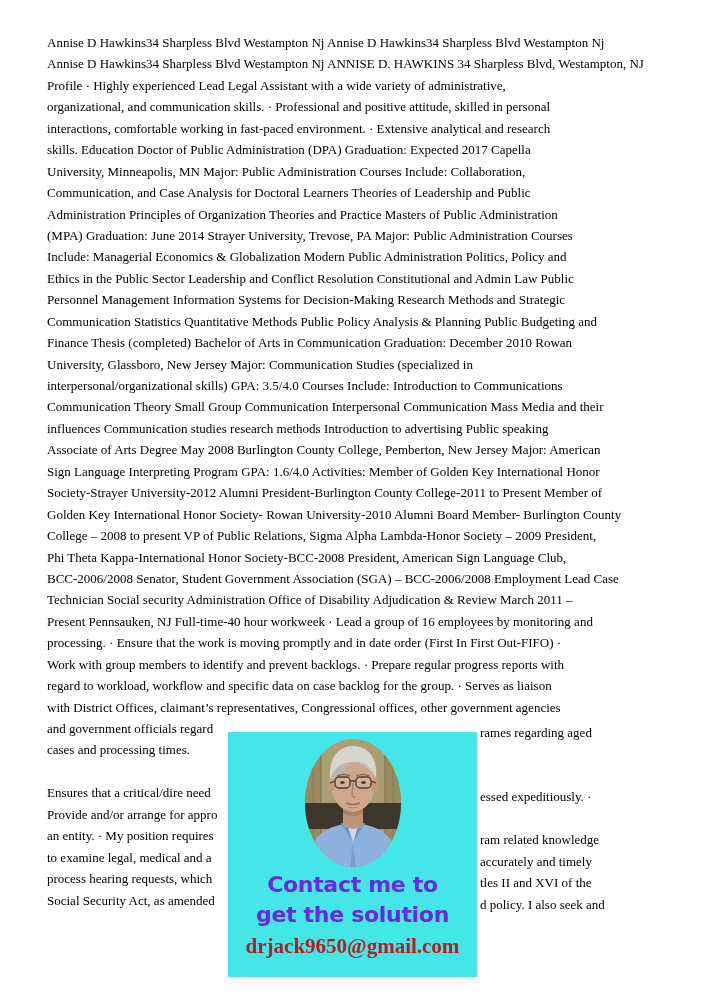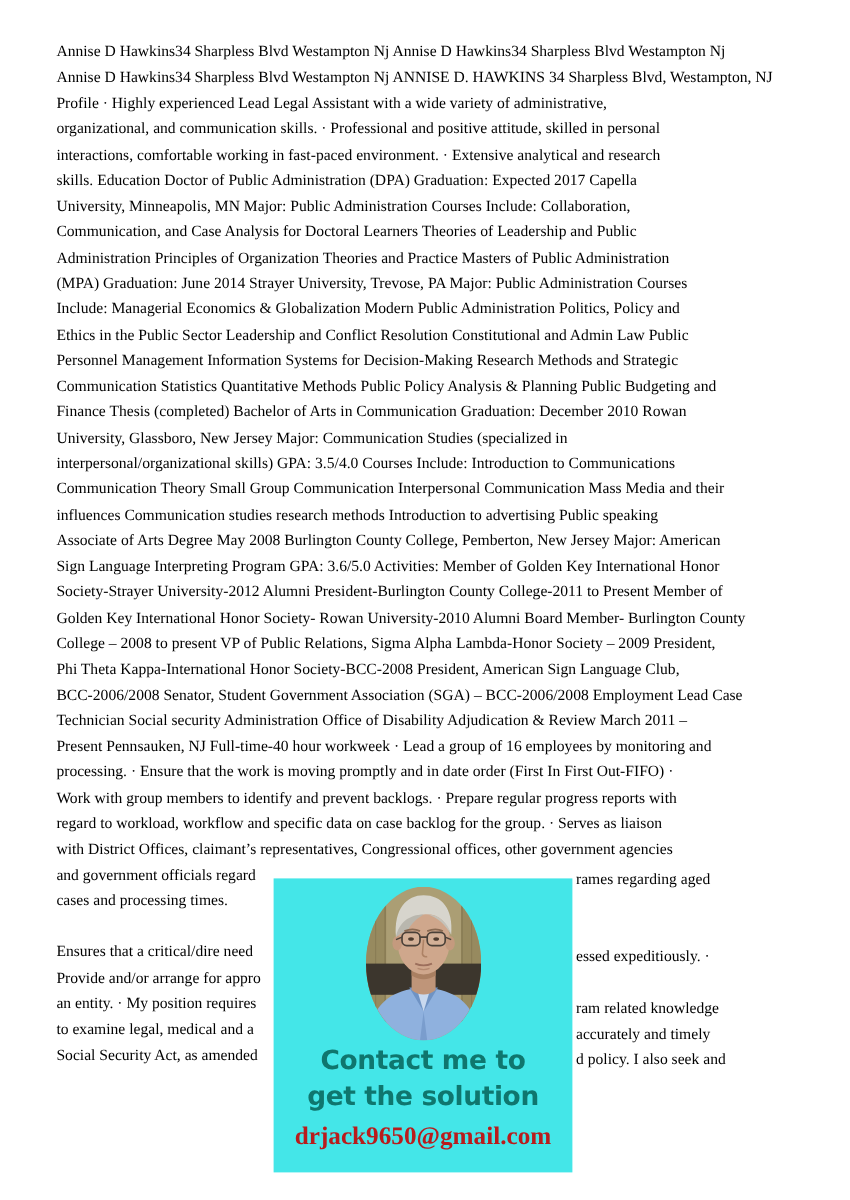--- a/index.html
+++ b/index.html
@@ -7,21 +7,21 @@
        font-family:"Liberation Serif","DejaVu Serif",serif;}
   .doc-text{position:absolute;left:47px;top:32px;width:660px;color:#000;
             font-size:13px;line-height:21.45px;}
   .line{position:relative;height:21.45px;white-space:pre;}
   .line .right{position:absolute;left:433px;top:4px;}
   .overlay-card{position:absolute;left:228px;top:732px;width:249px;height:245px;
                 background:#44e6e8;text-align:center;}
   .photo{width:96px;height:128px;border-radius:50%;overflow:hidden;margin:7px auto 0;}
   .photo svg{display:block;}
   .card-title{margin-top:3px;font-family:"DejaVu Sans","Liberation Sans",sans-serif;
-              font-weight:700;font-size:22px;line-height:30px;color:#0f766e;
+              font-weight:700;font-size:22px;line-height:30px;color:#6d28d9;
               letter-spacing:-0.3px;}
   .card-email{margin-top:4px;font-family:"Liberation Serif","DejaVu Serif",serif;
               font-weight:700;font-size:21px;color:#b91c1c;}
 </style>
 </head>
 <body style="background: rgb(255, 255, 255);">
 
 <div class="doc-text">
     <div class="line">Annise D Hawkins34 Sharpless Blvd Westampton Nj Annise D Hawkins34 Sharpless Blvd Westampton Nj</div>
     <div class="line">Annise D Hawkins34 Sharpless Blvd Westampton Nj ANNISE D. HAWKINS 34 Sharpless Blvd, Westampton, NJ</div>
@@ -36,39 +36,40 @@
     <div class="line">Include: Managerial Economics &amp; Globalization Modern Public Administration Politics, Policy and</div>
     <div class="line">Ethics in the Public Sector Leadership and Conflict Resolution Constitutional and Admin Law Public</div>
     <div class="line">Personnel Management Information Systems for Decision-Making Research Methods and Strategic</div>
     <div class="line">Communication Statistics Quantitative Methods Public Policy Analysis &amp; Planning Public Budgeting and</div>
     <div class="line">Finance Thesis (completed) Bachelor of Arts in Communication Graduation: December 2010 Rowan</div>
     <div class="line">University, Glassboro, New Jersey Major: Communication Studies (specialized in</div>
     <div class="line">interpersonal/organizational skills) GPA: 3.5/4.0 Courses Include: Introduction to Communications</div>
     <div class="line">Communication Theory Small Group Communication Interpersonal Communication Mass Media and their</div>
     <div class="line">influences Communication studies research methods Introduction to advertising Public speaking</div>
     <div class="line">Associate of Arts Degree May 2008 Burlington County College, Pemberton, New Jersey Major: American</div>
-    <div class="line">Sign Language Interpreting Program GPA: 3.6/5.0 Activities: Member of Golden Key International Honor</div>
+    <div class="line">Sign Language Interpreting Program GPA: 1.6/4.0 Activities: Member of Golden Key International Honor</div>
     <div class="line">Society-Strayer University-2012 Alumni President-Burlington County College-2011 to Present Member of</div>
     <div class="line">Golden Key International Honor Society- Rowan University-2010 Alumni Board Member- Burlington County</div>
     <div class="line">College – 2008 to present VP of Public Relations, Sigma Alpha Lambda-Honor Society – 2009 President,</div>
     <div class="line">Phi Theta Kappa-International Honor Society-BCC-2008 President, American Sign Language Club,</div>
     <div class="line">BCC-2006/2008 Senator, Student Government Association (SGA) – BCC-2006/2008 Employment Lead Case</div>
     <div class="line">Technician Social security Administration Office of Disability Adjudication &amp; Review March 2011 –</div>
     <div class="line">Present Pennsauken, NJ Full-time-40 hour workweek · Lead a group of 16 employees by monitoring and</div>
     <div class="line">processing. · Ensure that the work is moving promptly and in date order (First In First Out-FIFO) ·</div>
     <div class="line">Work with group members to identify and prevent backlogs. · Prepare regular progress reports with</div>
     <div class="line">regard to workload, workflow and specific data on case backlog for the group. · Serves as liaison</div>
     <div class="line">with District Offices, claimant’s representatives, Congressional offices, other government agencies</div>
     <div class="line"><span class="left">and government officials regard</span><span class="right">rames regarding aged</span></div>
     <div class="line">cases and processing times.</div>
     <div class="line">&nbsp;</div>
     <div class="line"><span class="left">Ensures that a critical/dire need</span><span class="right">essed expeditiously. ·</span></div>
     <div class="line"><span class="left">Provide and/or arrange for appro</span></div>
     <div class="line"><span class="left">an entity. · My position requires</span><span class="right">ram related knowledge</span></div>
     <div class="line"><span class="left">to examine legal, medical and a</span><span class="right">accurately and timely</span></div>
+    <div class="line"><span class="left">process hearing requests, which</span><span class="right">tles II and XVI of the</span></div>
     <div class="line"><span class="left">Social Security Act, as amended</span><span class="right">d policy. I also seek and</span></div>
   </div>
 
 <div class="overlay-card" style="background: rgb(68, 230, 232);">
   <div class="photo">
     <svg width="96" height="128" viewBox="0 0 96 128" xmlns="http://www.w3.org/2000/svg">
 
       <rect x="0" y="0" width="96" height="128" fill="#ab9e74"></rect>
       <rect x="0" y="0" width="16" height="128" fill="#978a5f"></rect>
       <rect x="80" y="0" width="16" height="128" fill="#978a5f"></rect>

